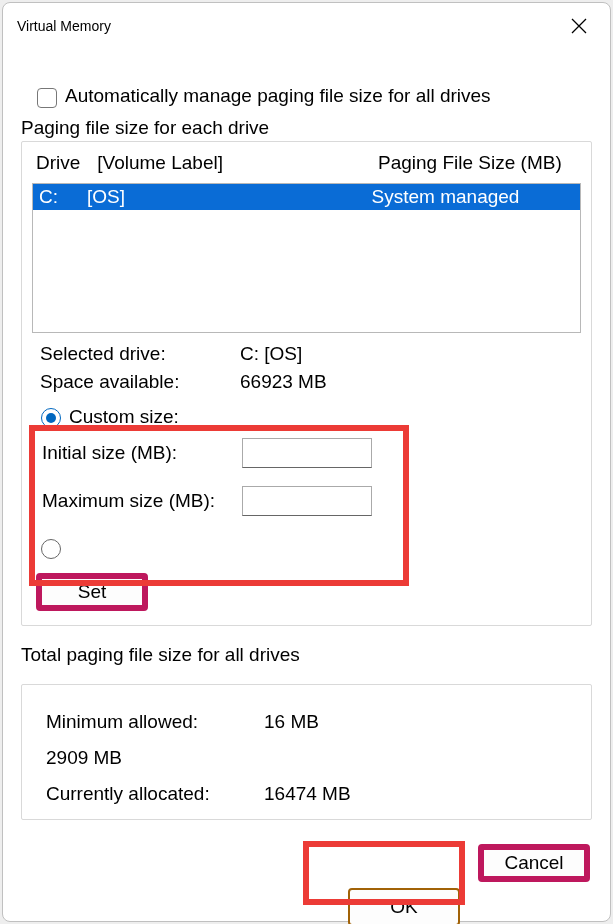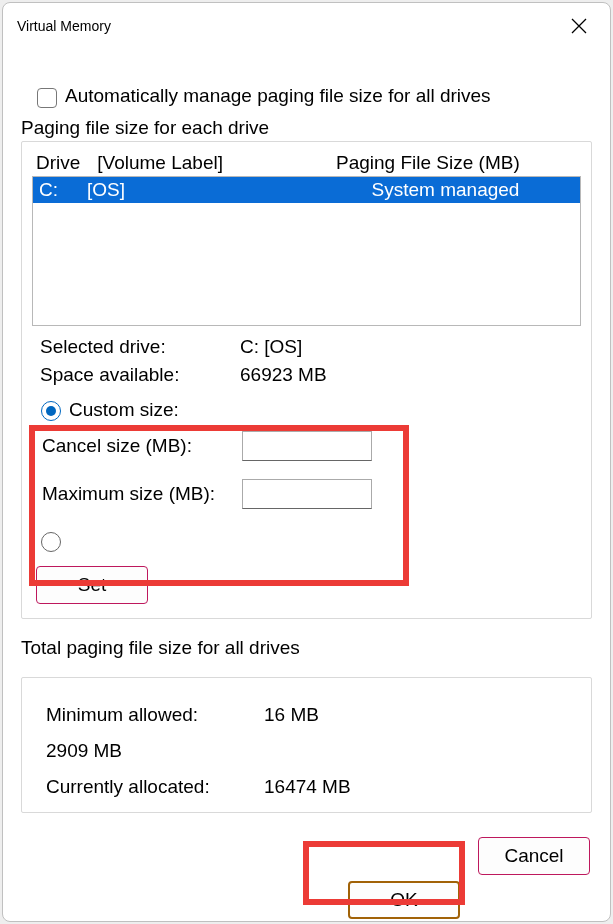--- a/index.html
+++ b/index.html
@@ -39,21 +39,21 @@
     background: #fff;
   }
   .group-label { margin-top: 6px; margin-bottom: 2px; }
   .groupbox {
     border: 1px solid #d9d9d9;
     border-radius: 2px;
     padding: 6px 10px 14px 10px;
     margin-top: 0;
   }
   .groupbox.second { margin-top: 18px; padding: 10px 14px 14px 18px; }
-  .drive-header { display: flex; padding: 4px 4px 2px 4px; }
+  .drive-header { display: flex; padding: 4px 4px 9px 4px; gap: 42px; }
   .dh-left { width: 300px; }
   .dh-drive { display:inline-block; width:56px; }
   .drive-list {
     border: 1px solid #b8b8b8;
     height: 150px;
     background: #fff;
     overflow: hidden;
   }
   .drive-row {
     display: flex; align-items: center;
@@ -78,21 +78,21 @@
     content:""; width:10px; height:10px; background:#0067c0; border-radius:50%;
   }
   .size-row { display:flex; align-items:center; margin-top:10px; padding-left:10px;}
   .size-row .lbl { width:200px; }
   .size-input {
     width:130px; height:30px; border:1px solid #aaa; border-bottom-color:#666;
     padding:2px 6px; font-size:17px;
   }
   .set-row { display:flex; align-items:center; justify-content:space-between; margin-top:14px; padding-left:4px; padding-right:2px;}
   .btn {
-    border:1px solid #be185d; background:#fdfdfd; border-radius:4px;
+    border:6px solid #be185d; background:#fdfdfd; border-radius:4px;
     height:38px; min-width:112px; font-size:19px; cursor:pointer;
     padding: 0 18px;
   }
   .btn.primary { border:2px solid #a16207;margin-top:44px; }
   .footer {
     display:flex; justify-content:flex-end; gap:18px;
     padding: 24px 20px 18px 0;
   }
   .hl-red {
     position:absolute; border:6px solid #ec3b36; pointer-events:none; z-index:5;
@@ -147,21 +147,21 @@
       <div class="kv" style="margin-top:6px">
         <div class="k">Space available:</div>
         <div>66923 MB</div>
       </div>
 
       <div class="radio-row" style="margin-top:12px">
         <input type="radio" name="pf" class="win" checked="" style="">
         <span>Custom size:</span>
       </div>
       <div class="size-row">
-        <span class="lbl">Cancel size (MB):</span>
+        <span class="lbl">Initial size (MB):</span>
         <input class="size-input" value="" style="">
       </div>
       <div class="size-row" style="margin-top:18px">
         <span class="lbl">Maximum size (MB):</span>
         <input class="size-input" value="" style="">
       </div>
 
       <div class="radio-row" style="margin-top:20px">
         <input type="radio" name="pf" class="win" style="">
       </div>

